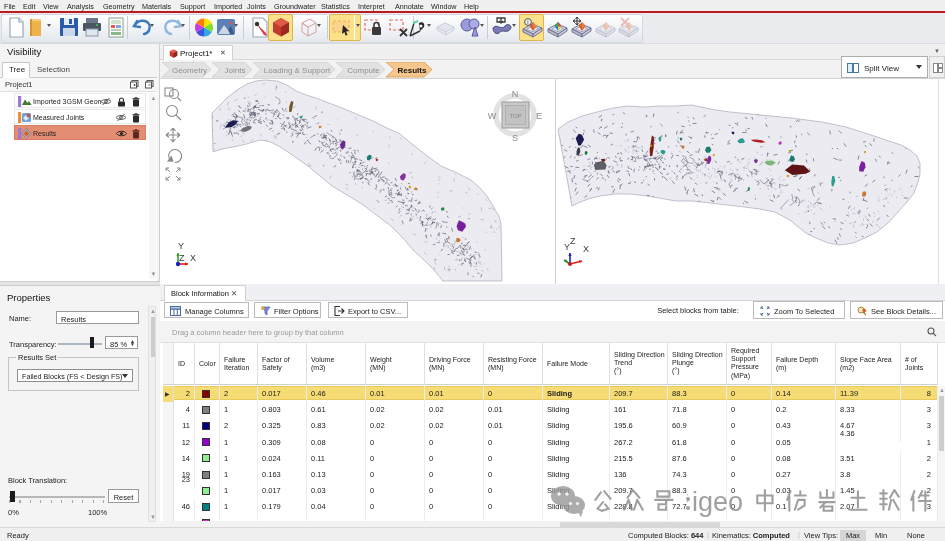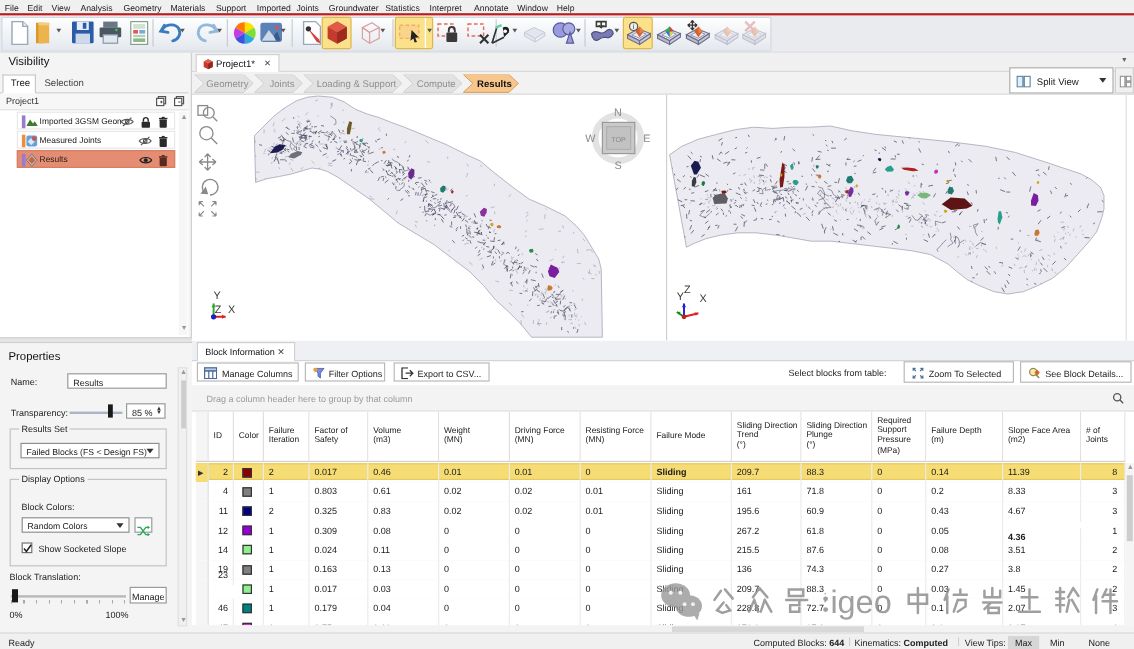--- a/index.html
+++ b/index.html
@@ -347,43 +347,25 @@
    <span class="abs" style="right:2px;top:1px;font-size:5px;color:#333">▲</span>
         <span class="abs" style="right:2px;bottom:1px;font-size:5px;color:#333">▼</span>
       </div>
  <div class="gbox" style="top:71px;left:8px;width:131px;height:34px">
         <div class="glabel">Results Set</div>
    <div class="combo" style="top:11px;left:8px;width:116px;height:13px">
           <span class="abs" style="left:4px;top:2px;white-space:nowrap">Failed Blocks (FS &lt; Design FS)</span>
           <span class="car"></span>
         </div>
  </div>
- <div class="gbox" style="top:113px;left:8px;width:131px;height:73px">
-        <div class="glabel">Display Options</div>
-   <div class="lbl" style="top:18px;left:9px">Block Colors:</div>
-   <div class="combo" style="top:31px;left:9px;width:90px;height:13px">
-          <span class="abs" style="left:4px;top:2px">Random Colors</span>
-          <span class="car"></span>
-        </div>
-   <div class="abs" style="top:31px;left:103px;width:15px;height:13px;background:#fff;border:1px solid #9a9a9a;text-align:center;padding-top:1.5px"><svg width="11" height="9" viewBox="0 0 11 9">
-            <path d="M0.5 1.5 h2.5 l4.5 6 h2" fill="none" stroke="#2aa858" stroke-width="1.2"></path>
-            <path d="M0.5 7.5 h2.5 l4.5-6 h2" fill="none" stroke="#2aa858" stroke-width="1.2"></path>
-            <path d="M9 0 l2 1.5-2 1.5z M9 6 l2 1.5-2 1.5z" fill="#2aa858"></path>
-          </svg></div>
-   <div class="abs" style="top:52px;left:9px;width:9px;height:9px;background:#fff;border:1px solid #707070"></div>
-   <svg class="abs" style="top:53px;left:10px" width="8" height="8" viewBox="0 0 8 8">
-          <path d="M1 4 L3 6.5 L7 1" fill="none" stroke="#222" stroke-width="1.3"></path>
-        </svg>
-   <div class="lbl" style="top:53px;left:23px">Show Socketed Slope</div>
- </div>
  <div class="lbl" style="top:190px;left:8px">Block Translation:</div>
  <div class="abs" style="top:210px;left:9px;width:96px;height:1.5px;background:#b8b8b8"></div>
  <div class="abs" style="top:205px;left:10px;width:5px;height:11px;background:#1a1a1a"></div>
  <div class="abs" style="top:214px;left:9px;width:96px;height:3px;background:repeating-linear-gradient(90deg,#aaa 0,#aaa 1px,transparent 1px,transparent 10.5px)"></div>
- <div class="abs" style="top:203px;left:108px;width:31px;height:14px;background:#fff;border:1px solid #9a9a9a;font-size:7.5px;color:#222;text-align:center;padding-top:2.5px">Manage</div>
+ <div class="abs" style="top:203px;left:108px;width:31px;height:14px;background:#fff;border:1px solid #9a9a9a;font-size:7.5px;color:#222;text-align:center;padding-top:2.5px">Reset</div>
  <div class="lbl" style="top:222px;left:8px">0%</div>
  <div class="lbl" style="top:222px;left:88px">100%</div>
  <div class="abs" style="left:148px;top:20px;width:8px;height:216px;background:#f0f0f0;border:1px solid #e0e0e0">
    <div class="abs" style="left:1px;top:1px;font-size:6px;color:#999">▲</div>
    <div class="abs" style="left:1px;bottom:1px;font-size:6px;color:#999">▼</div>
    <div class="abs" style="left:1.5px;top:10px;width:4px;height:40px;background:#cdcdcd"></div>
  </div>
 </div>
 <div id="docbar">
  <div id="doctab">
@@ -725,21 +707,21 @@
         <div class="cell" style="left:95px;top:91.6px;width:49px;font-weight:normal">0.309</div>
         <div class="cell" style="left:144px;top:91.6px;width:59px;font-weight:normal">0.08</div>
         <div class="cell" style="left:203px;top:91.6px;width:59px;font-weight:normal">0</div>
         <div class="cell" style="left:262px;top:91.6px;width:59px;font-weight:normal">0</div>
         <div class="cell" style="left:321px;top:91.6px;width:59px;font-weight:normal">0</div>
         <div class="cell" style="left:380px;top:91.6px;width:67px;font-weight:normal">Sliding</div>
         <div class="cell" style="left:447px;top:91.6px;width:58px;font-weight:normal">267.2</div>
         <div class="cell" style="left:505px;top:91.6px;width:59px;font-weight:normal">61.8</div>
         <div class="cell" style="left:564px;top:91.6px;width:45px;font-weight:normal">0</div>
         <div class="cell" style="left:609px;top:91.6px;width:64px;font-weight:normal">0.05</div>
-        <div class="cell" style="left:673px;top:97px;width:65px;font-weight:bold">4.36</div>
+        <div class="cell" style="left:673px;top:83px;width:65px;font-weight:normal">4.36</div>
         <div class="cell" style="left:738px;top:91.6px;width:37px;text-align:right;padding-right:6px;padding-left:0">1</div>
         <div class="rowline" style="top:107.8px"></div>
         <div class="abs" style="left:0;top:107.8px;width:775px;height:16.2px;background:#fff;"></div>
         <div class="abs" style="left:0;top:107.8px;width:11px;height:16.2px;background:#f5f5f5;border-right:1px solid #e0e0e0"></div>
         <div class="cell" style="left:11px;top:107.8px;width:21px;text-align:right;padding-right:4px;padding-left:0">14</div>
         <div class="cell" style="left:32px;top:107.8px;width:25px">
           <span class="abs" style="left:7px;top:3.5px;width:8px;height:8px;background:#90ee90;border:1px solid #333"></span>
         </div>
         <div class="cell" style="left:57px;top:107.8px;width:38px;font-weight:normal">1</div>
         <div class="cell" style="left:95px;top:107.8px;width:49px;font-weight:normal">0.024</div>

